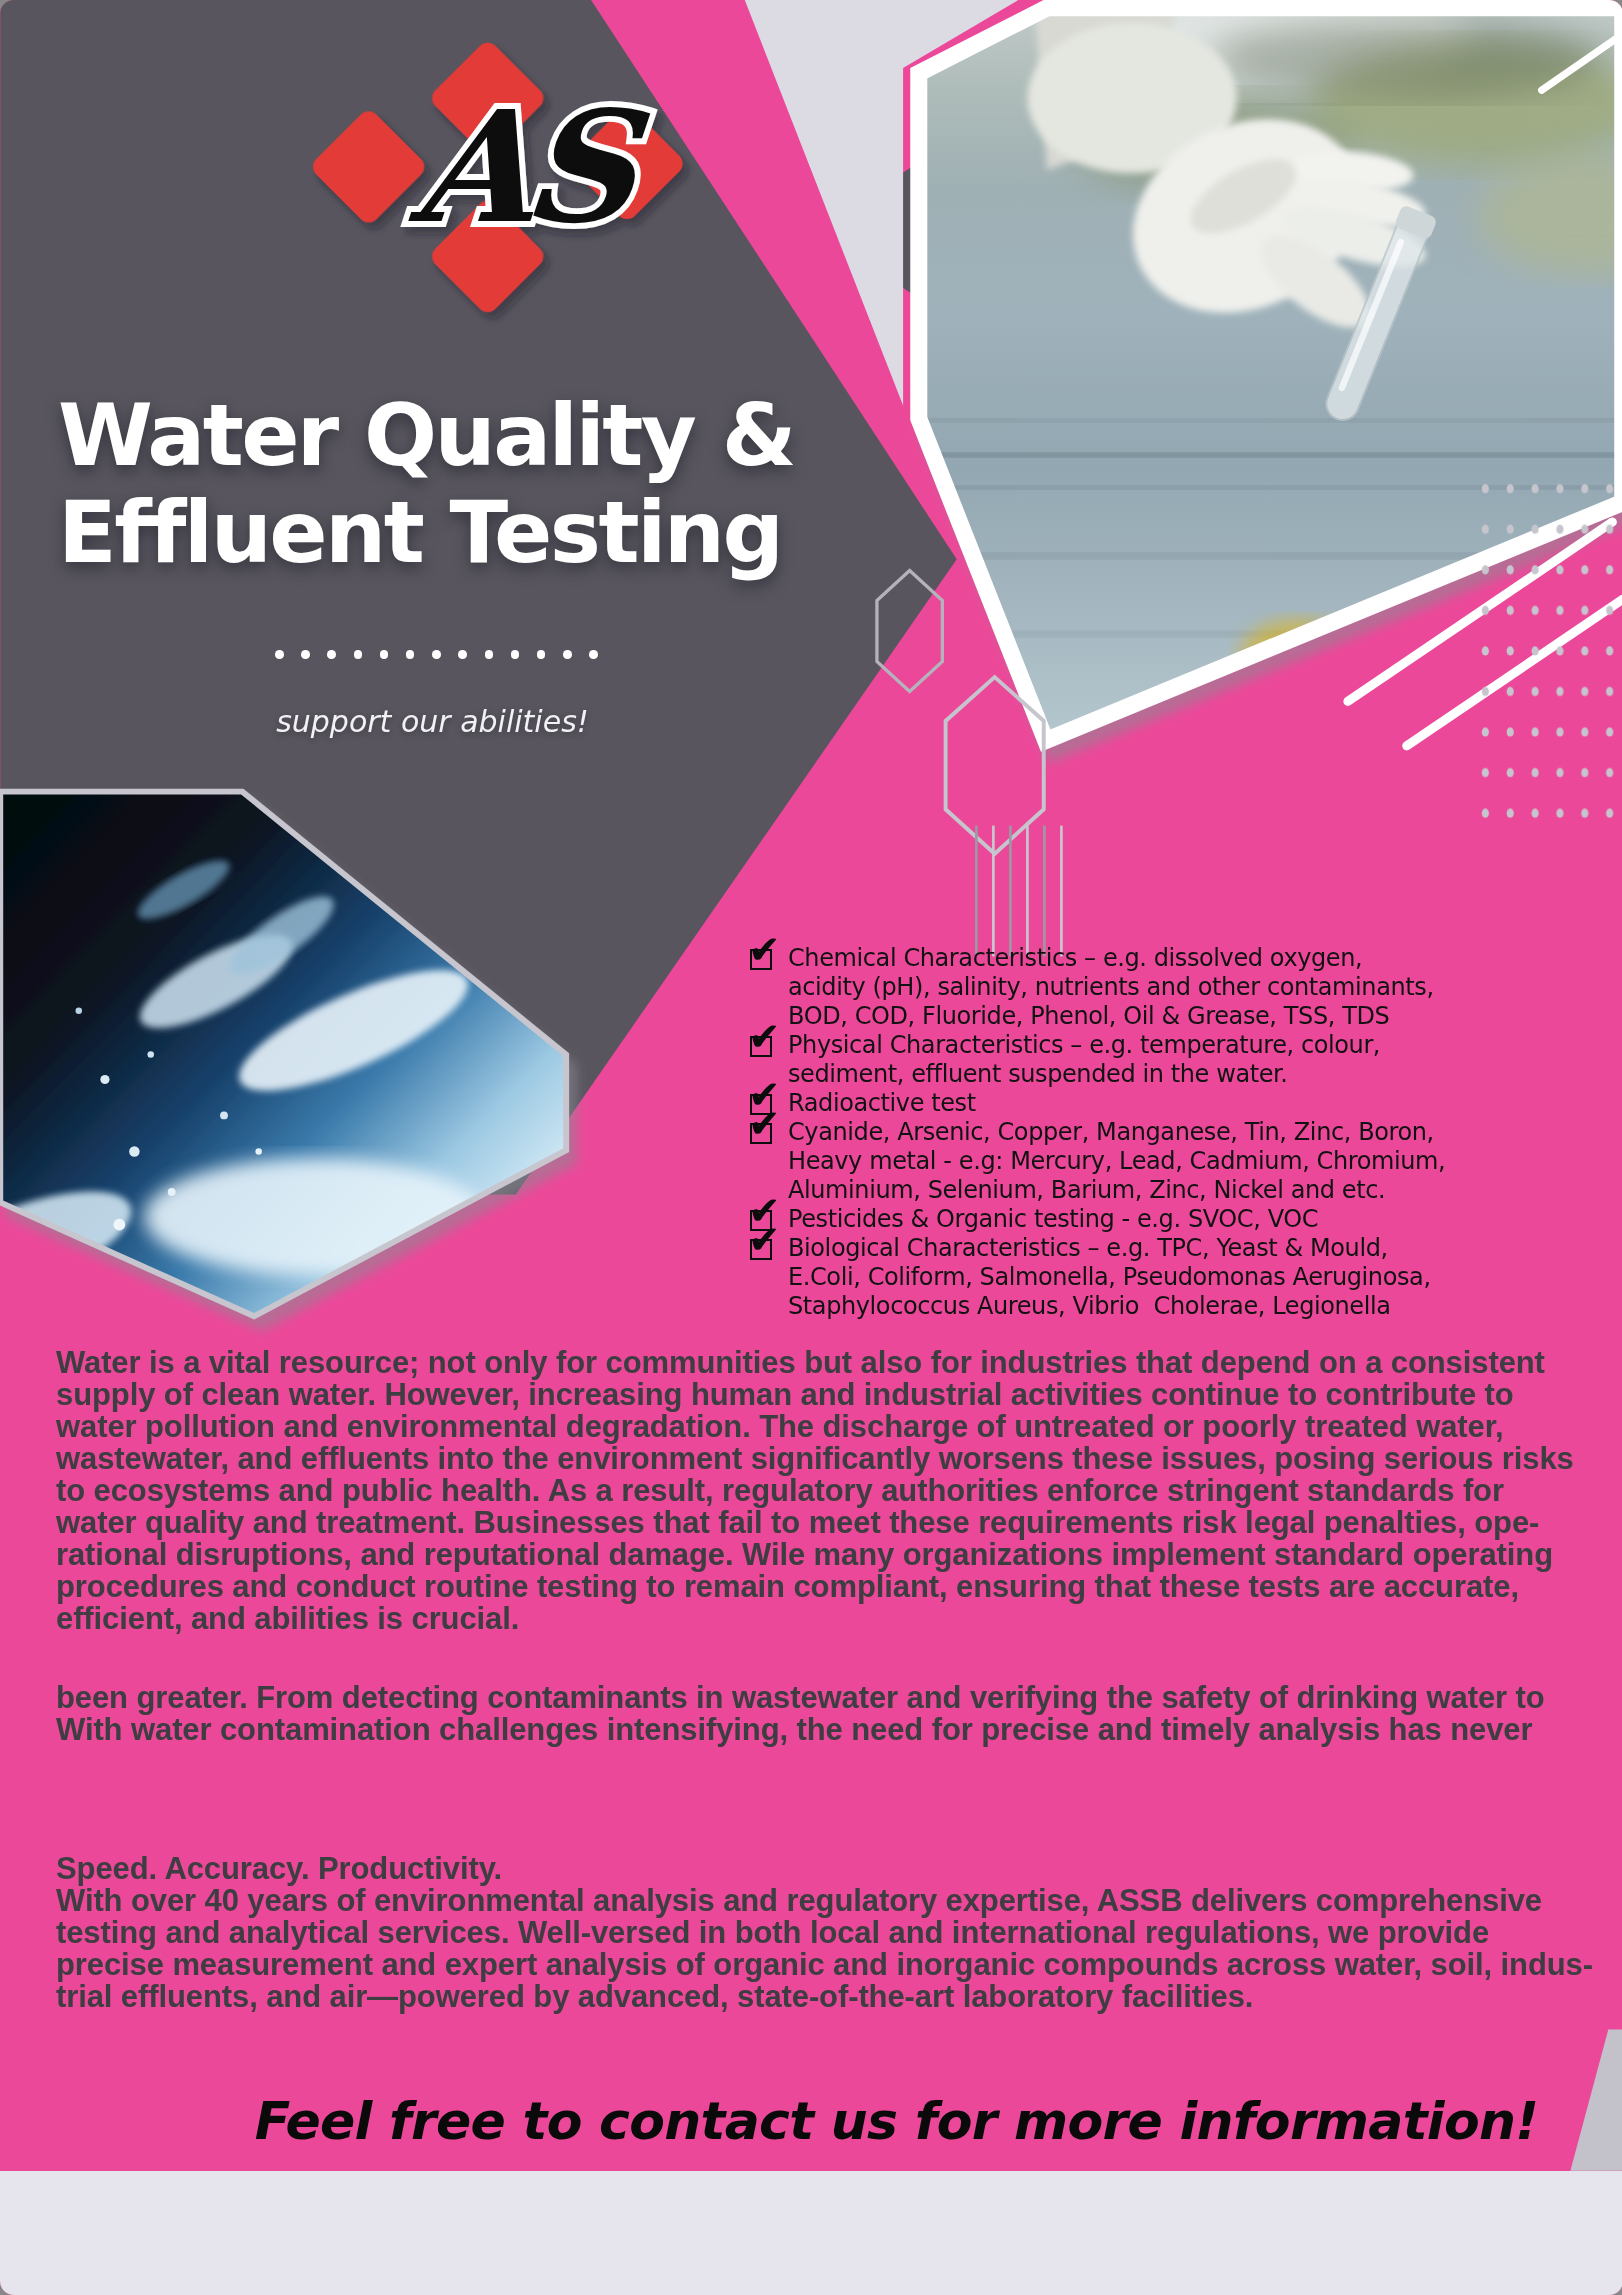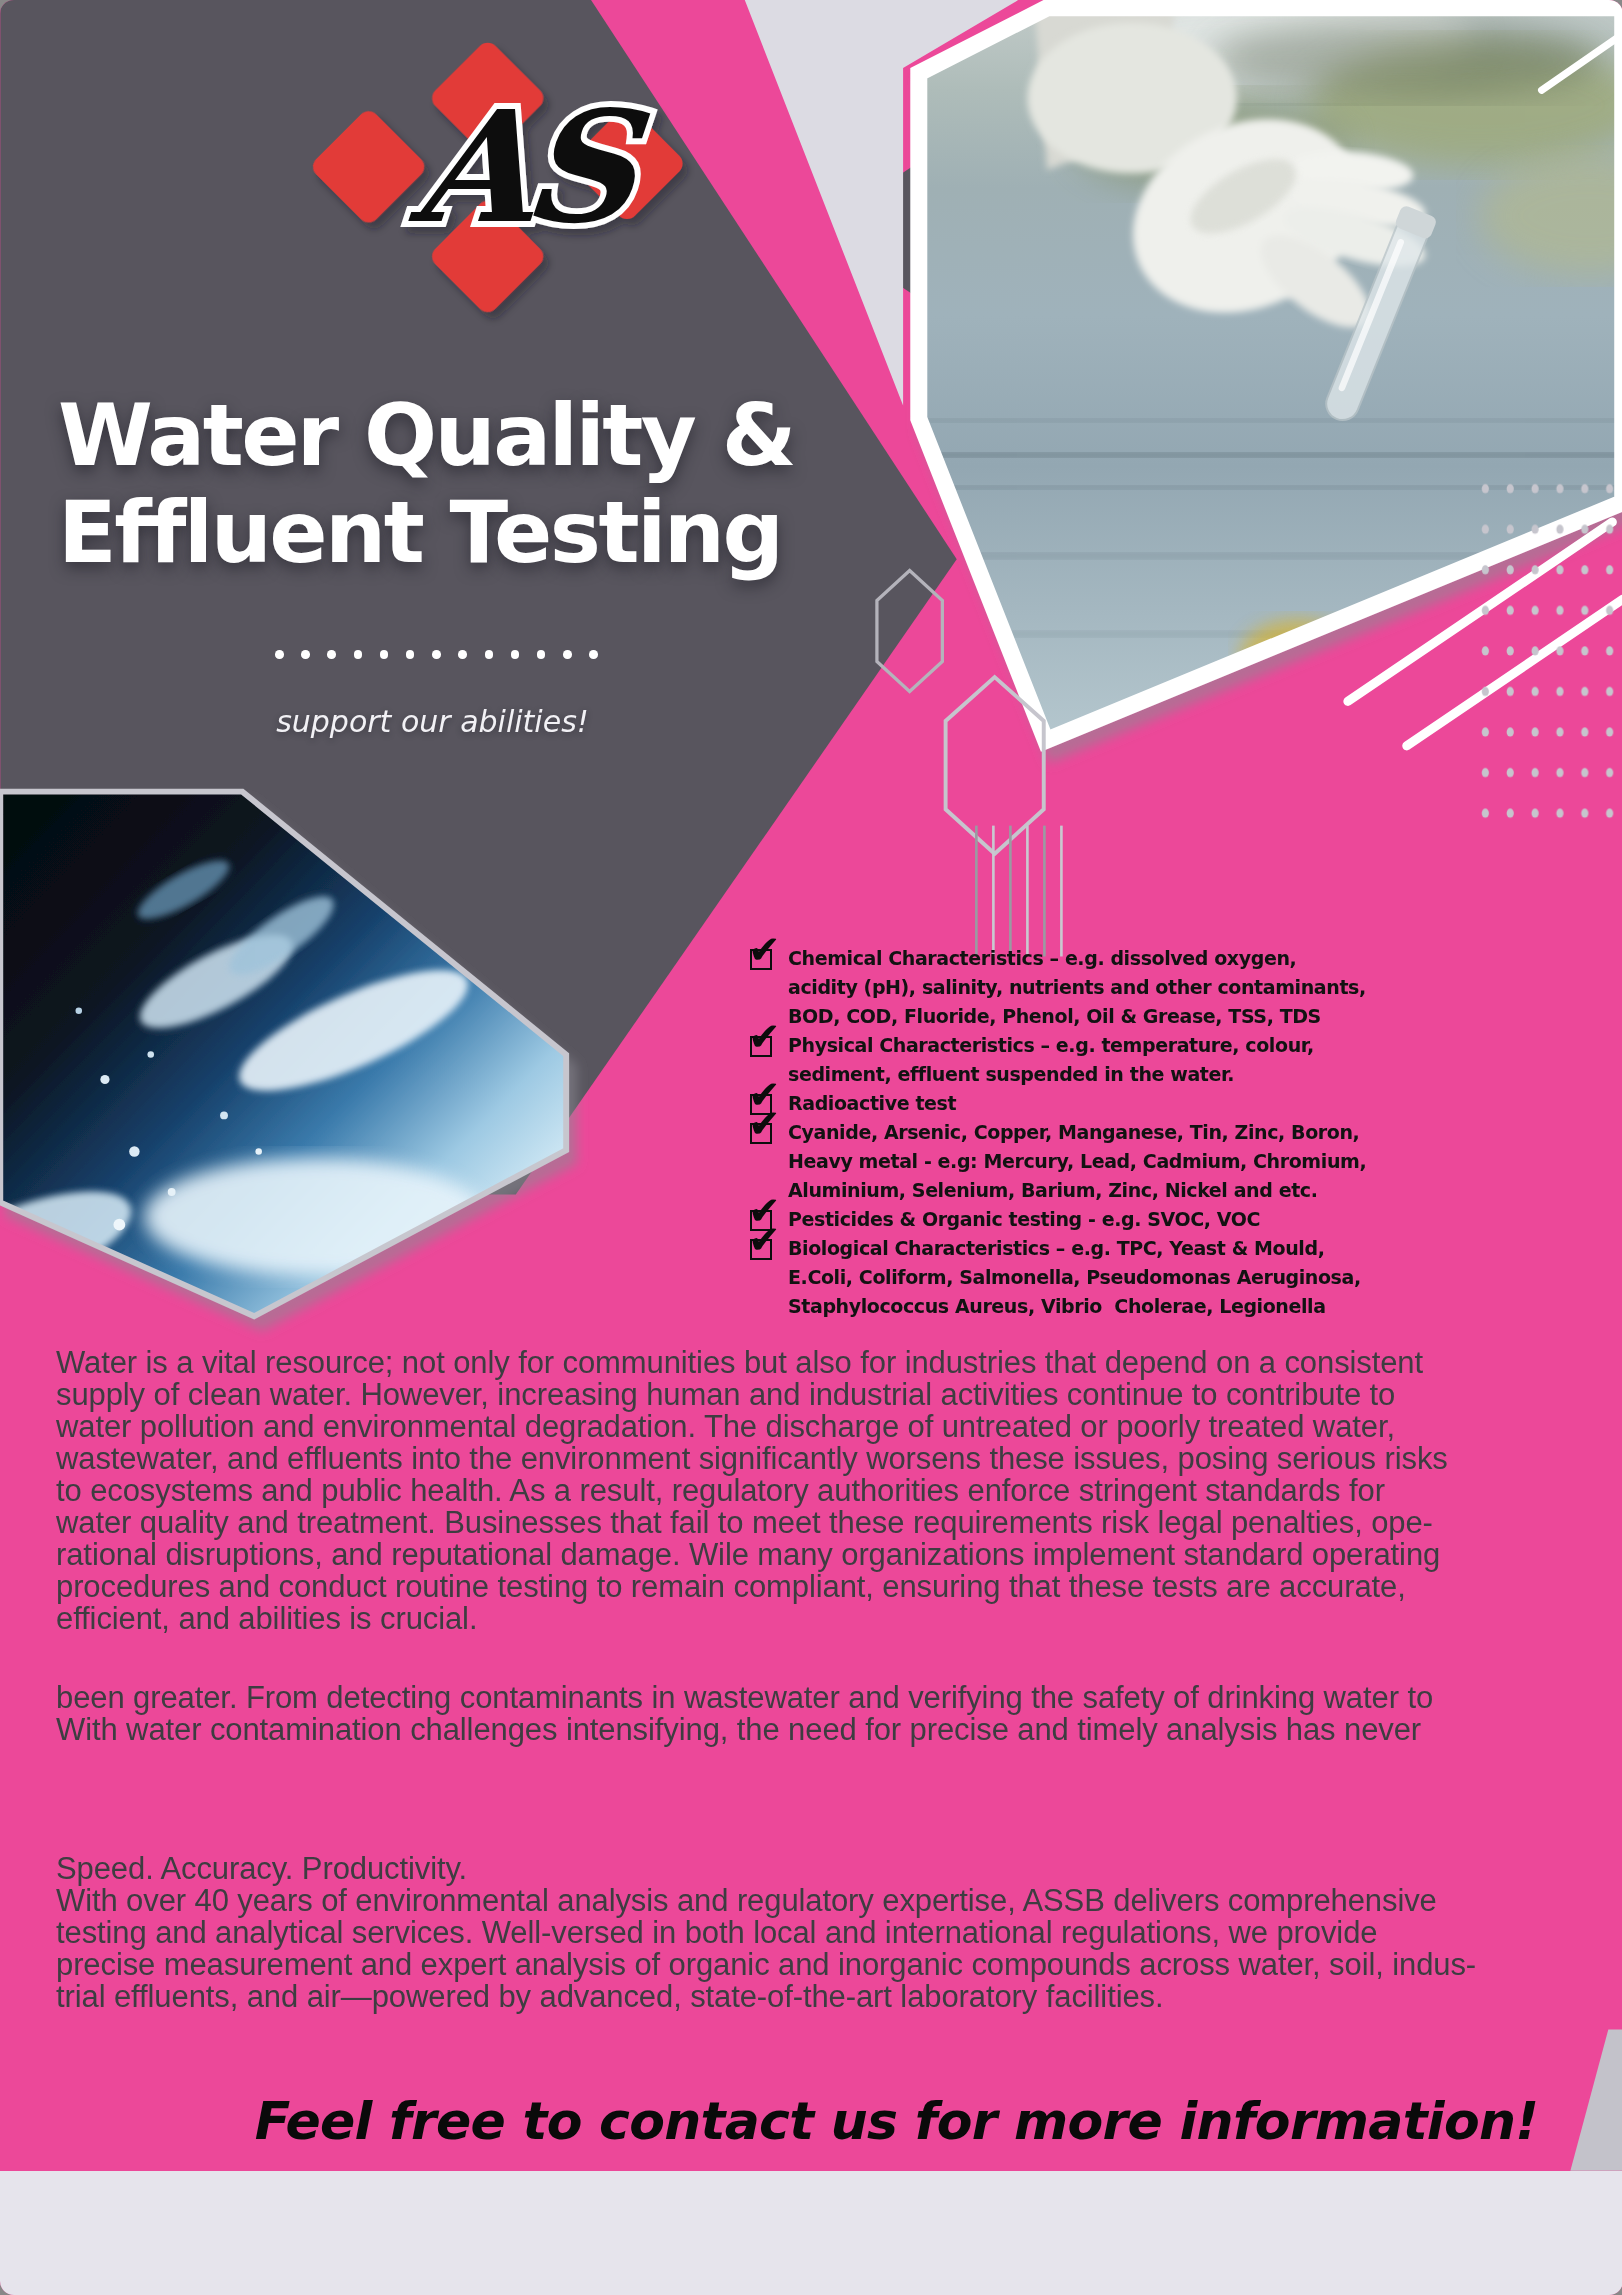--- a/index.html
+++ b/index.html
@@ -18,26 +18,26 @@
   .tagline{position:absolute;left:164px;top:701px;width:537px;text-align:center;
       font-style:italic;font-size:30px;line-height:41px;color:#f2f1f5;
       text-shadow:0 2px 6.5px rgba(25,25,35,.4);}
   .tagline .ln{display:block;white-space:pre;}
 
   .checklist{position:absolute;left:750px;top:944px;width:857px;color:#121212;}
   .check-item{position:relative;padding-left:38px;}
   .cbox{position:absolute;left:0;top:4.6px;width:17.7px;height:17.7px;border:2.6px solid #0d0d0d;}
   .tick{position:absolute;left:-3.9px;top:-21px;font-size:39px;font-weight:bold;color:#0c0c0c;
         line-height:1;font-style:normal;}
-  .check-item .ln{display:block;white-space:pre;font-size:19px;line-height:29px;
-        font-weight:bold;letter-spacing:-0.4px;}
+  .check-item .ln{display:block;white-space:pre;font-size:24px;line-height:29px;
+        font-weight:normal;letter-spacing:-0.4px;}
 
   .body-par{position:absolute;left:56px;width:1531px;color:#3e3d41;
       font-family:"Liberation Sans",sans-serif;font-size:31px;line-height:32px;
-      letter-spacing:-0.1px;}
+      letter-spacing:-0.1px;font-weight:bold;}
   .body-par .ln{display:block;white-space:pre;}
   .p1{top:1347px}.p2{top:1682px}.p3{top:1853px}
 
   .cta{position:absolute;left:170px;top:2091px;width:1453px;text-align:center;
       font-size:52px;font-weight:bold;font-style:italic;letter-spacing:-0.7px;color:#0a0a0a;}
 
   .footer{position:absolute;left:0;top:2171px;width:1623px;height:124px;background:#e6e4ec;}
 </style>
 </head>
 <body>

